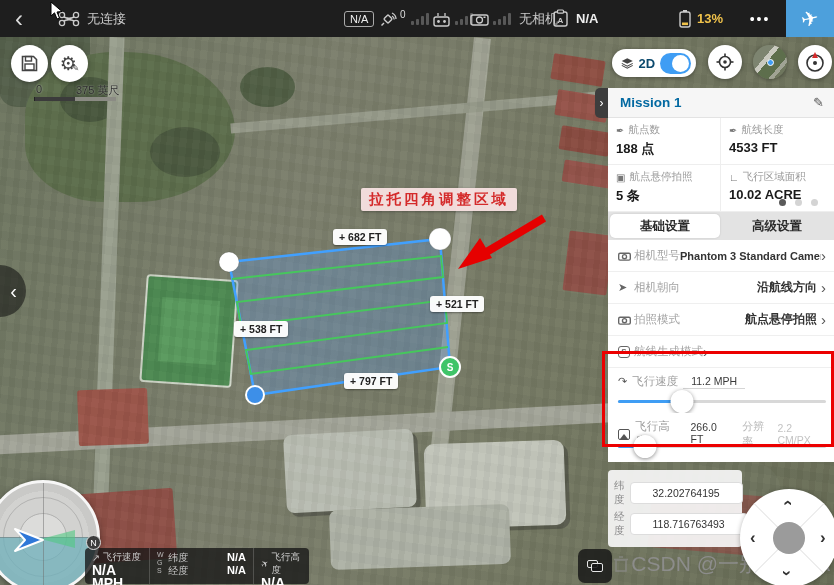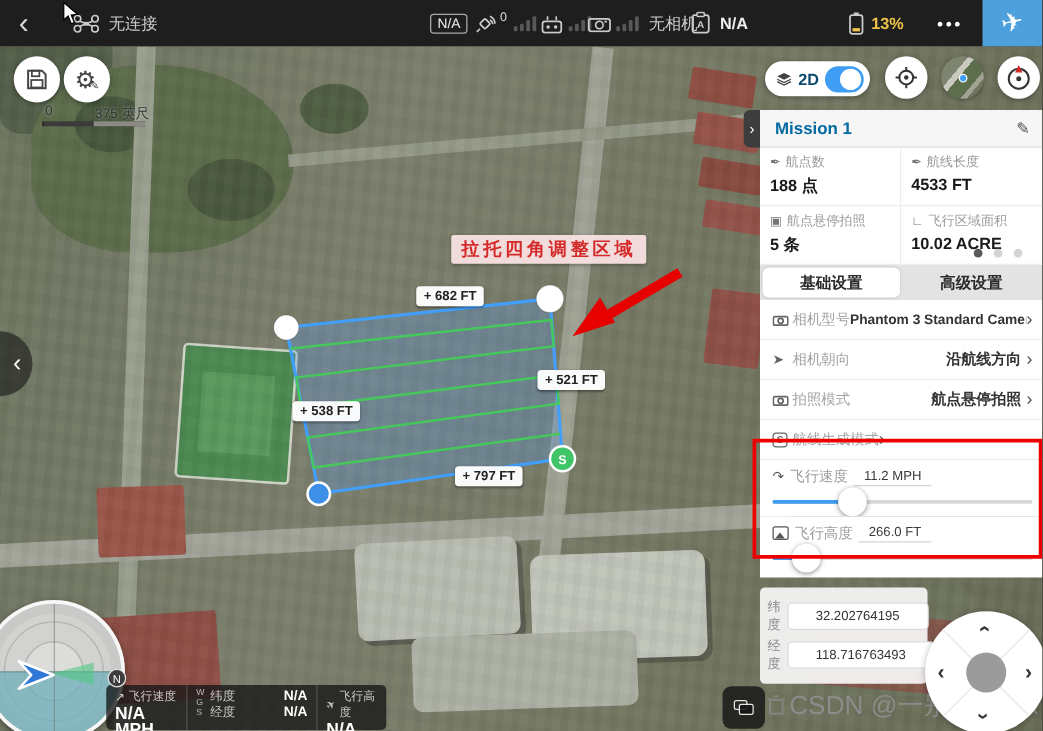--- a/index.html
+++ b/index.html
@@ -178,21 +178,21 @@
       <circle cx="229" cy="262" r="10" fill="#fff" stroke="rgba(0,0,0,.15)"></circle>
       <circle cx="440" cy="239" r="11" fill="#fff" stroke="rgba(0,0,0,.15)"></circle>
       <circle cx="255" cy="395" r="9" fill="#3d8fe8" stroke="#fff" stroke-width="2"></circle>
       <circle cx="450" cy="367" r="10" fill="#3fc468" stroke="#fff" stroke-width="2"></circle>
       <text x="450" y="371" text-anchor="middle" font-size="10" font-weight="bold" fill="#fff" class="s-label">S</text>
     </svg>
 
     <div class="dist-pill" style="left:333px;top:192px;">+ 682 FT</div>
     <div class="dist-pill" style="left:430px;top:259px;">+ 521 FT</div>
     <div class="dist-pill" style="left:234px;top:284px;">+ 538 FT</div>
-    <div class="dist-pill" style="left:364px;top:336px;">+ 797 FT</div>
+    <div class="dist-pill" style="left:344px;top:336px;">+ 797 FT</div>
 
     <div class="annot" style="left:361px;top:151px;">拉托四角调整区域</div>
 
     <div class="round-btn" style="left:11px;top:8px;width:37px;height:37px;">
       <svg class="icon-svg" width="17" height="17" viewBox="0 0 17 17">
         <path d="M1.5 1.5 h11 l3 3 v11 h-14 z" fill="none" stroke="#444" stroke-width="1.6"></path>
         <rect x="4.5" y="1.5" width="6" height="4.5" fill="none" stroke="#444" stroke-width="1.4"></rect>
         <rect x="4" y="9" width="9" height="6" fill="none" stroke="#444" stroke-width="1.4"></rect>
       </svg>
     </div>
@@ -491,20 +491,24 @@
       </div>
     </div>
 
     <div class="slide-sec" style="height:49px;">
       <div class="slide-head">
         <span style="width:13px;height:11px;border:1.5px solid #555;border-radius:2px;position:relative;overflow:hidden;display:inline-block;">
           <i style="position:absolute;left:1px;bottom:0;width:0;height:0;border-style:solid;border-width:0 4px 5px 4px;border-color:transparent transparent #555 transparent;"></i>
         </span>
         <span class="rlab">飞行高度</span>
         <span class="slide-val">266.0 FT</span>
+        <span class="res-pair">
+          <span class="res-lab">分辨率</span>
+          <span class="res-val">2.2 CM/PX</span>
+        </span>
       </div>
       <div class="track">
         <div class="fill" style="width: 13%;"></div>
         <div class="thumb" style="left: 13%;"></div>
       </div>
     </div>
 
     <div class="redbox"></div>
 
 

